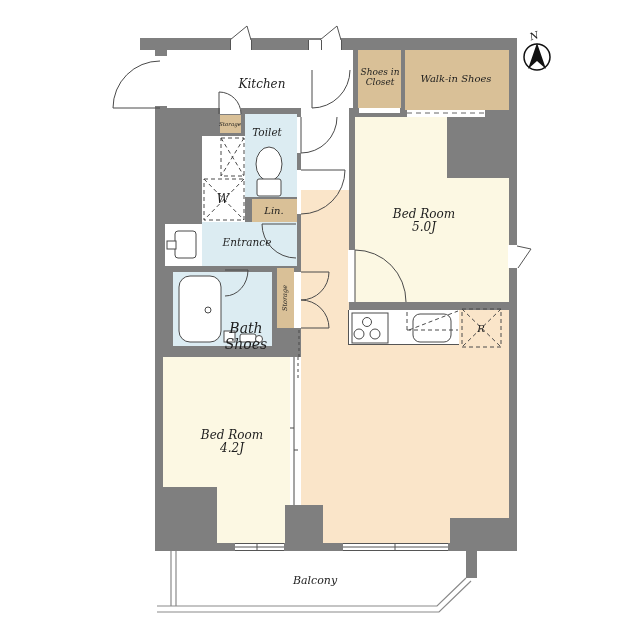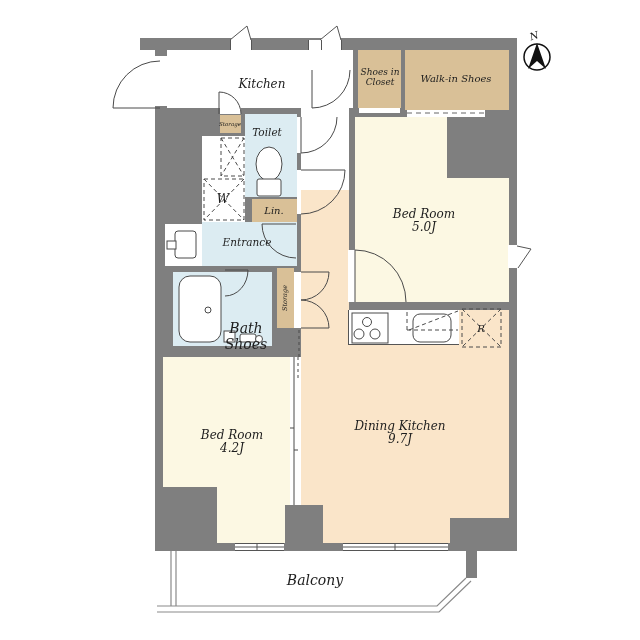--- a/index.html
+++ b/index.html
@@ -177,21 +177,17 @@
   </div>
   <div class="label vtext" style="left:286px;top:298px;font-size:6.5px;">Storage</div>
   <div class="label" style="left:424px;top:221px;font-size:12px;">
     <span>Bed Room</span>
     <span>5.0J</span>
   </div>
   <div class="label" style="left:232px;top:442px;font-size:12px;">
     <span>Bed Room</span>
     <span>4.2J</span>
   </div>
-  <div class="label" style="left:400px;top:433px;font-size:12px;">
-    <span>Dining Kitchen</span>
-    <span>9.7J</span>
-  </div>
   <div class="label" style="left:481px;top:329px;font-size:10px;">R</div>
-  <div class="label" style="left:315px;top:581px;font-size:14px;">Balcony</div>
+  <div class="label" style="left:315px;top:581px;font-size:11px;">Balcony</div>
   <div class="label" style="left:534px;top:36px;font-size:10px;transform:translate(-50%,-50%) rotate(-18deg);">N</div>
 
 </div>
 
 </body></html>

